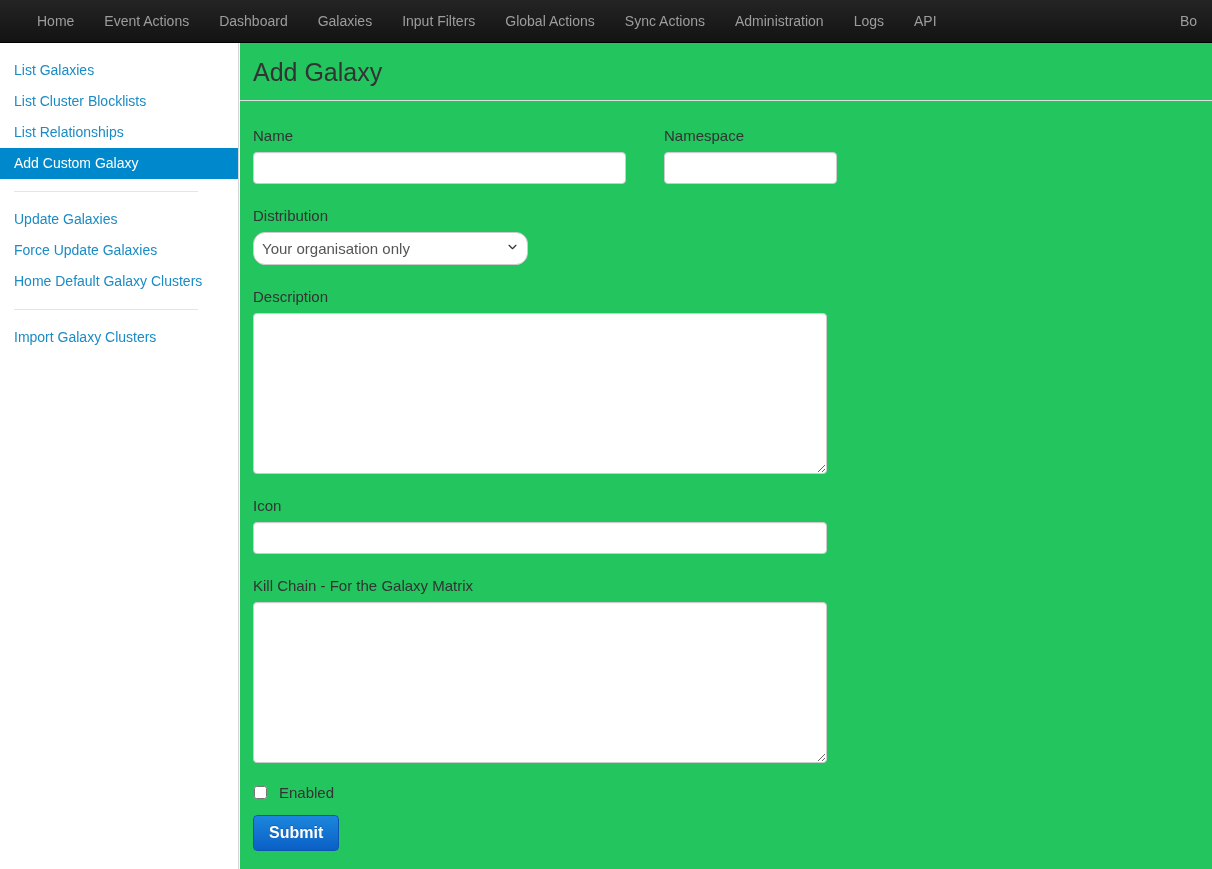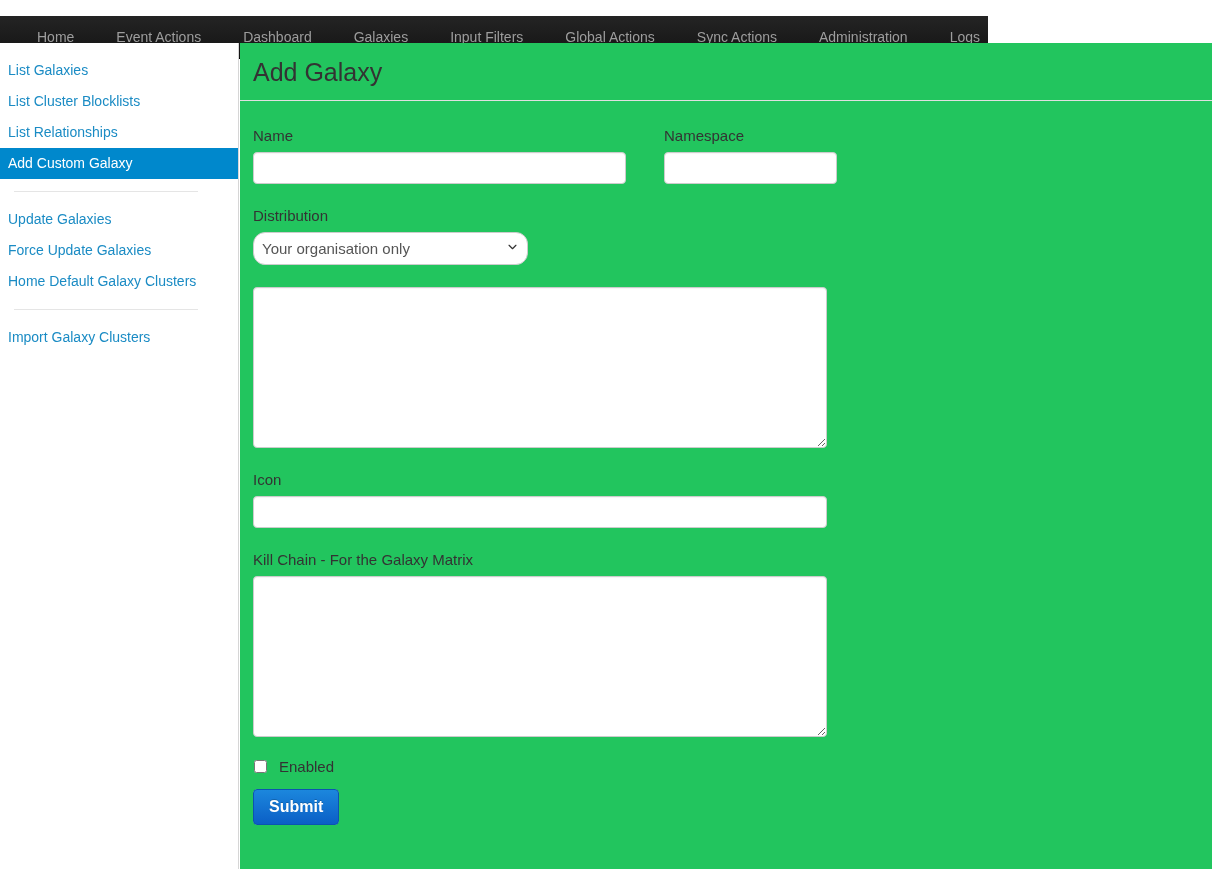--- a/index.html
+++ b/index.html
@@ -10,31 +10,30 @@
     height: 869px;
     overflow: hidden;
     background: #ffffff;
     font-family: "Liberation Sans", sans-serif;
     -webkit-font-smoothing: antialiased;
   }
 
   
   .navbar {
     position: absolute;
-    top: 16px; left: 0;
-    width: 988px;
+    top: 0; left: 0;
+    width: 1212px;
     height: 43px;
     background: #1b1b1b;
     background-image: linear-gradient(to bottom, #242424 0%, #131313 100%);
     border-bottom: 1px solid #000000;
     display: flex;
     align-items: center;
     white-space: nowrap;
     overflow: hidden;
-    gap: 12px;
   }
   .nav-item {
     color: #9d9d9d;
     font-size: 14px;
     line-height: 43px;
     padding: 0 15px;
     text-decoration: none;
     display: inline-block;
     cursor: pointer;
   }
@@ -53,21 +52,21 @@
     height: 826px;
     background: #ffffff;
     border-right: 1px solid #d6d6d6;
     padding-top: 12px;
   }
   .side-link {
     display: block;
     color: #1a8bc4;
     font-size: 14px;
     line-height: 21px;
-    padding: 5px 0 5px 8px;
+    padding: 5px 0 5px 14px;
     text-decoration: none;
     cursor: pointer;
   }
   .side-link.active {
     background: #0088cc;
     color: #ffffff;
   }
   .side-divider {
     height: 1px;
     background: #e5e5e5;
@@ -282,20 +281,21 @@
           <option>Your organisation only</option>
         </select>
         <svg class="select-chevron" viewBox="0 0 10 7">
           <path d="M1 1.5 L5 5.5 L9 1.5" fill="none" stroke="#333333" stroke-width="1.4" stroke-linecap="round" stroke-linejoin="round"></path>
         </svg>
       </div>
     </div>
 
     
     <div class="field-block">
+      <label class="field-label">Description</label>
       <textarea class="textarea textarea-description" placeholder="" style=""></textarea>
     </div>
 
     
     <div class="field-block">
       <label class="field-label">Icon</label>
       <input class="text-input input-icon" type="text" placeholder="" style="">
     </div>
 
     

